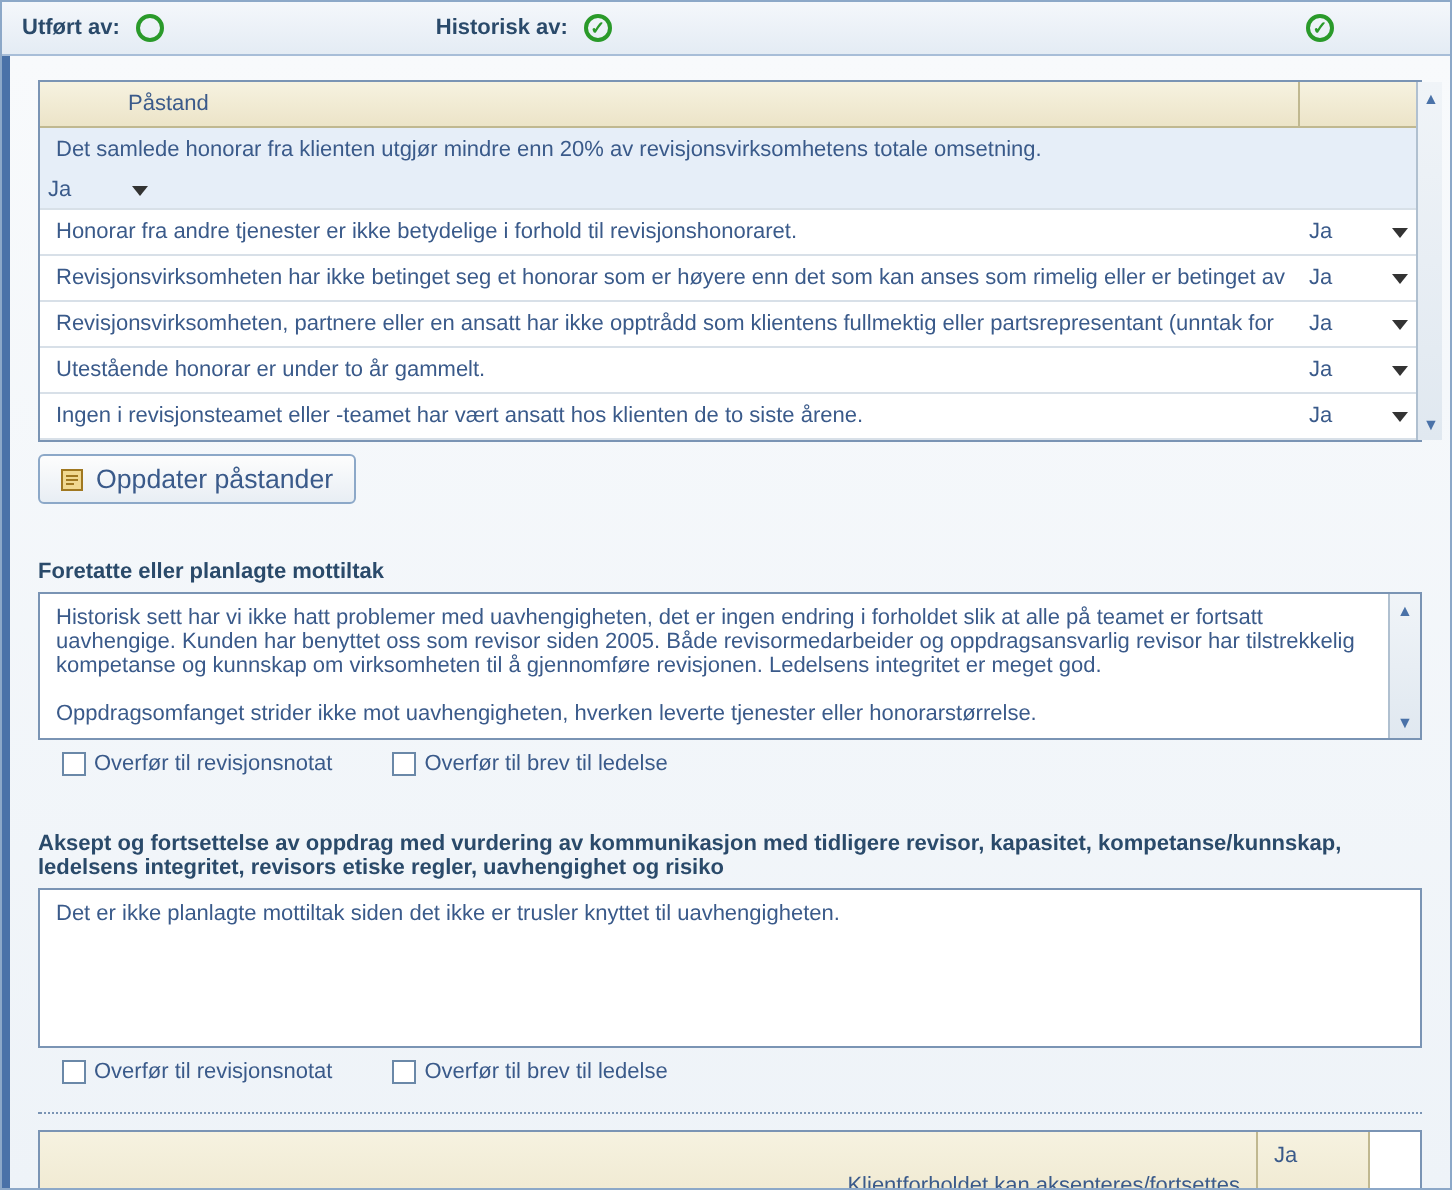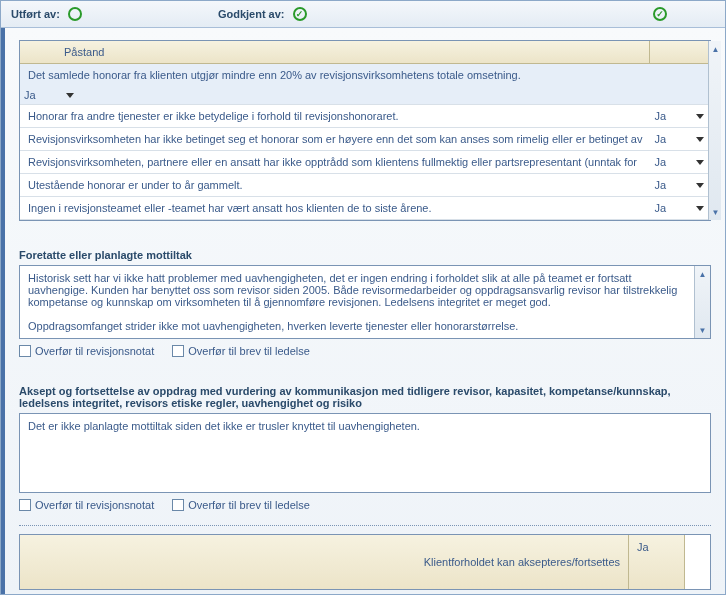--- a/index.html
+++ b/index.html
@@ -159,20 +159,21 @@
     margin-top: 6px;
     display: flex;
     gap: 18px;
     align-items: center;
   }
   .chk {
     display: inline-flex;
     align-items: center;
     gap: 4px;
     color: #3a5a8a;
+    margin-left: 12px;
   }
   .chkbox {
     width: 12px; height: 12px;
     border: 1px solid #6a88a8;
     background: #fff;
   }
 
   .divider {
     border: none;
     border-top: 1px dotted #7a94b4;
@@ -204,21 +205,21 @@
   }
 </style>
 </head>
 <body>
 
 <div class="app">
   <div class="topbar">
     <span class="topbar-label">Utført av:</span>
     <span class="circle"></span>
     <span class="spacer-120"></span>
-    <span class="topbar-label">Godkjent av:</span>
+    <span class="topbar-label">Historisk av:</span>
     <span class="circle check"></span>
     <span class="spacer-flex"></span>
     <span class="circle check"></span>
     <span style="width:40px"></span>
   </div>
 
   <div class="content">
 
     <div class="table-wrap">
       <div class="table-scroll">
@@ -273,20 +274,29 @@
             </div>
         </div>
         <div class="vscroll">
           <div class="sb-btn">▲</div>
           <div class="sb-track"></div>
           <div class="sb-btn">▼</div>
         </div>
       </div>
     </div>
 
+    <button class="btn">
+      <span class="btn-icon">
+        <svg width="12" height="12" viewBox="0 0 12 12">
+            <rect x="1" y="1" width="10" height="10" fill="#f0d890" stroke="#a07820"></rect>
+            <path d="M3 4 L9 4 M3 6 L9 6 M3 8 L7 8" stroke="#a07820" stroke-width="1"></path>
+          </svg>
+      </span>
+      <span>Oppdater påstander</span>
+    </button>
 
     <div class="section-title">Foretatte eller planlagte mottiltak</div>
     <div class="textarea-wrap">
       <div class="textarea">Historisk sett har vi ikke hatt problemer med uavhengigheten, det er ingen endring i forholdet slik at alle på teamet er fortsatt uavhengige. Kunden har benyttet oss som revisor siden 2005. Både revisormedarbeider og oppdragsansvarlig revisor har tilstrekkelig kompetanse og kunnskap om virksomheten til å gjennomføre revisjonen. Ledelsens integritet er meget god.
 
 Oppdragsomfanget strider ikke mot uavhengigheten, hverken leverte tjenester eller honorarstørrelse.</div>
       <div class="vscroll">
         <div class="sb-btn">▲</div>
         <div class="sb-track"></div>
         <div class="sb-btn">▼</div>

